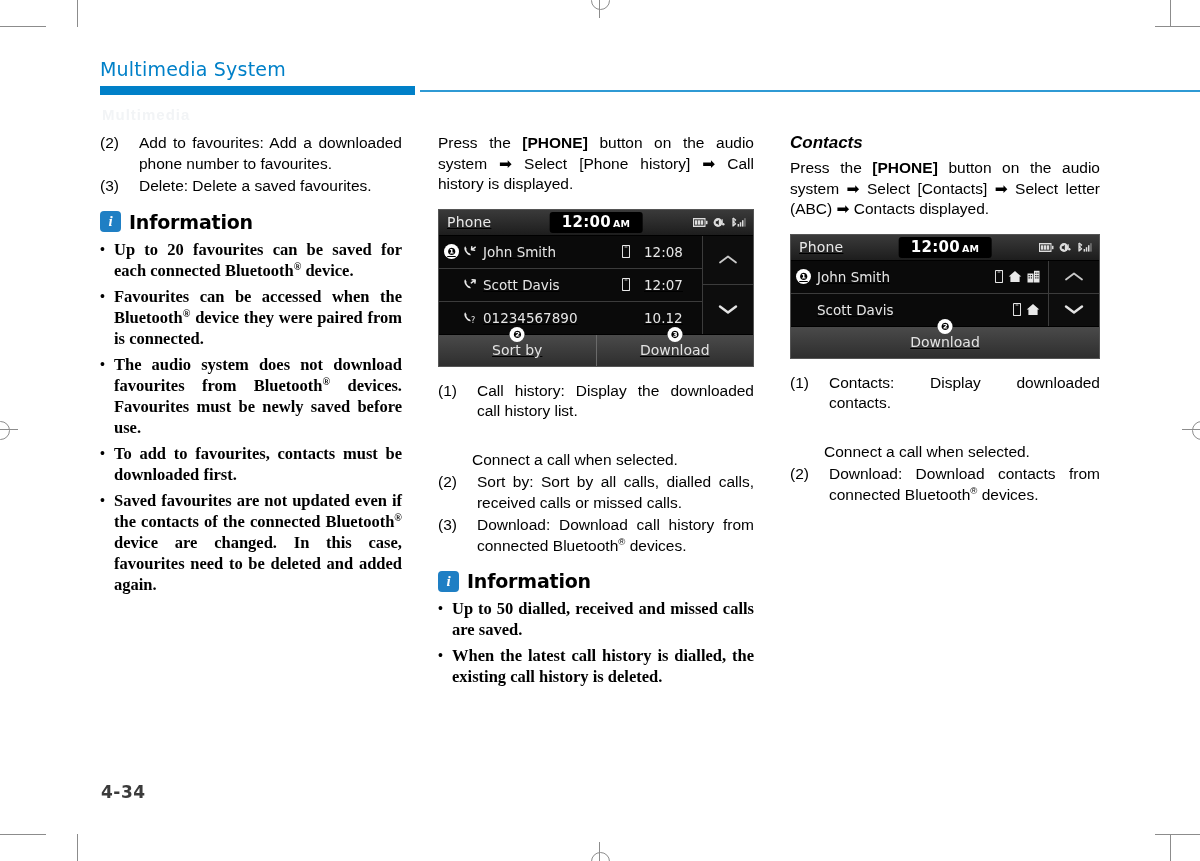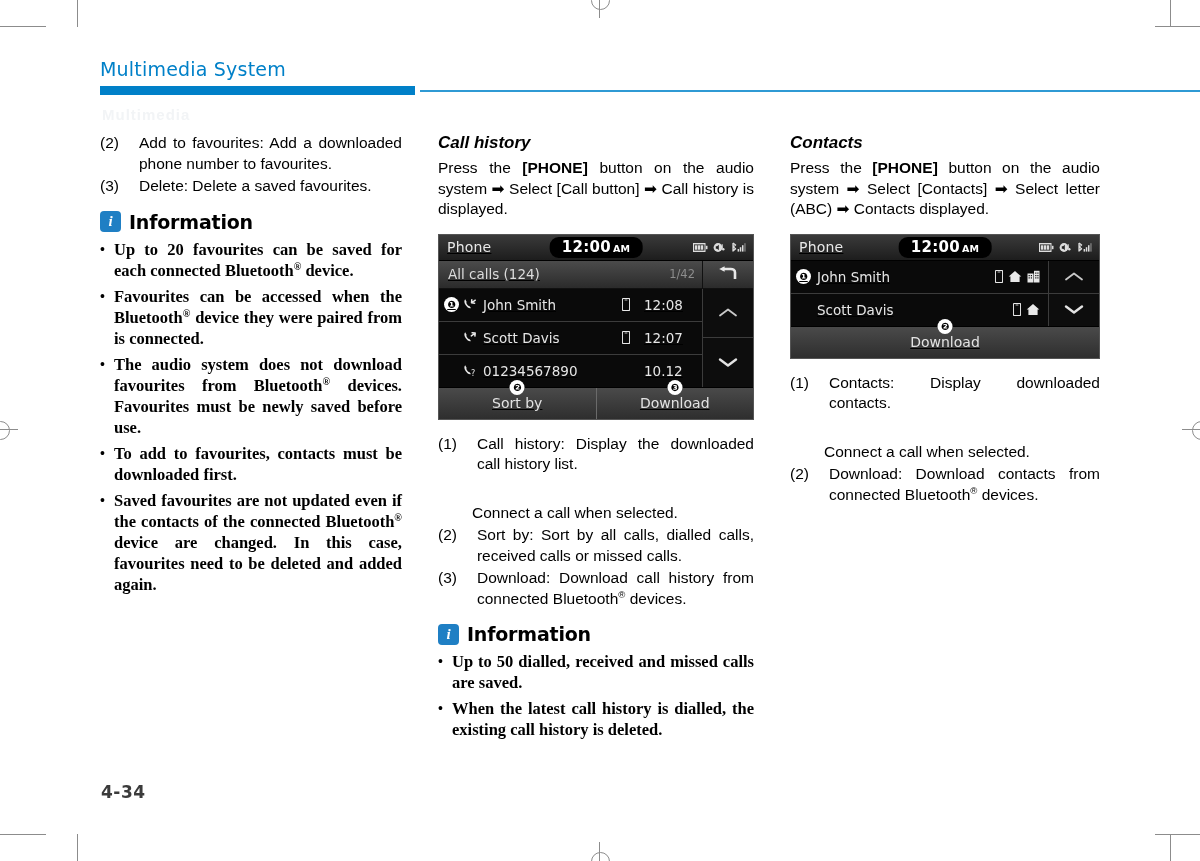--- a/index.html
+++ b/index.html
@@ -191,21 +191,21 @@
   }
   .dev-clock {
     position: absolute;
     left: 50%;
     transform: translateX(-50%);
     background: #000;
     color: #fff;
     font-size: 15px;
     font-weight: bold;
     padding: 1px 12px 2px 12px;
-    border-radius: 9px;
+    border-radius: 3px;
     letter-spacing: .3px;
     display: flex;
     align-items: baseline;
     gap: 2px;
   }
   .dev-clock .ampm { font-size: 9.5px; font-weight: bold; }
   .dev-status-icons {
     position: absolute;
     right: 6px;
     display: flex;
@@ -420,23 +420,22 @@
           <span class="txt">To add to favourites, contacts must be downloaded first.</span>
         </li>
       <li>
           <span class="dot">•</span>
           <span class="txt">Saved favourites are not updated even if the contacts of the connected Bluetooth<sup class="reg">®</sup> device are changed. In this case, favourites need to be deleted and added again.</span>
         </li>
     </ul>
   </div>
 
   <div class="col">
-    <div class="section-head">Call history</div>
     <div class="body-text">
-      <span>Press the </span><b>[PHONE]</b><span> button on the audio system </span><span class="arrow-glyph">➡</span><span> Select [Call button] </span><span class="arrow-glyph">➡</span><span> Call history is displayed.</span>
+      <span>Press the </span><b>[PHONE]</b><span> button on the audio system </span><span class="arrow-glyph">➡</span><span> Select [Phone history] </span><span class="arrow-glyph">➡</span><span> Call history is displayed.</span>
     </div>
 
     <div class="spacer-14"></div>
 
     <div class="device" style="width:316px;">
       <div class="dev-statusbar">
         <div class="dev-app-name">Phone</div>
         <div class="dev-clock">
           <span>12:00</span>
             <span class="ampm">AM</span>
@@ -459,30 +458,20 @@
           <svg class="si" width="17" height="10" viewBox="0 0 17 10">
               <path d="M3 1 v8 l2.6 -2.2 l-2.6 -2 M3 5 l2.6 -2 l-2.6 -2" stroke="#ddd" stroke-width="1.3" fill="none" stroke-linejoin="round"></path>
               <rect x="7.6" y="7" width="1.5" height="2.6" fill="#ddd"></rect>
               <rect x="9.8" y="5.2" width="1.5" height="4.4" fill="#ddd"></rect>
               <rect x="12" y="3.2" width="1.5" height="6.4" fill="#ddd"></rect>
               <rect x="14.2" y="1.2" width="1.5" height="8.4" fill="#777"></rect>
             </svg>
         </div>
       </div>
 
-      <div class="dev-listheader">
-        <div class="lh-title">All calls (124)</div>
-        <div class="lh-count" style="right:58px;">1/42</div>
-        <div class="dev-back" style="width:50px;">
-          <svg width="22" height="16" viewBox="0 0 22 16">
-              <path d="M18 13 V6.5 C18 4.2 16 3 13.8 3 H5.5" stroke="#e8e8e8" stroke-width="2.6" fill="none" stroke-linecap="butt"></path>
-              <path d="M7.6 0.2 L2.2 3 L7.6 5.8 Z" fill="#e8e8e8"></path>
-            </svg>
-        </div>
-      </div>
 
       <div class="dev-body">
         <div class="dev-rows">
 
           <div class="dev-row">
             <div class="callout">❶</div>
             <div class="calltype">
               <svg width="15" height="15" viewBox="0 0 15 15">
                   <path d="M3.2 2.2 C2 3.4 2 5.6 3.6 8 C5.2 10.4 7.4 11.8 8.9 11.1 L7.6 9.2 C7 9.4 6 8.7 5.2 7.5 C4.4 6.3 4.2 5.2 4.6 4.7 Z" fill="#e8e8e8"></path>
                   <path d="M13.3 3.2 L9.5 5.8 M9.5 5.8 L12.6 6.2 M9.5 5.8 L9.8 2.8" stroke="#e8e8e8" stroke-width="1.5" fill="none" stroke-linecap="round"></path>

